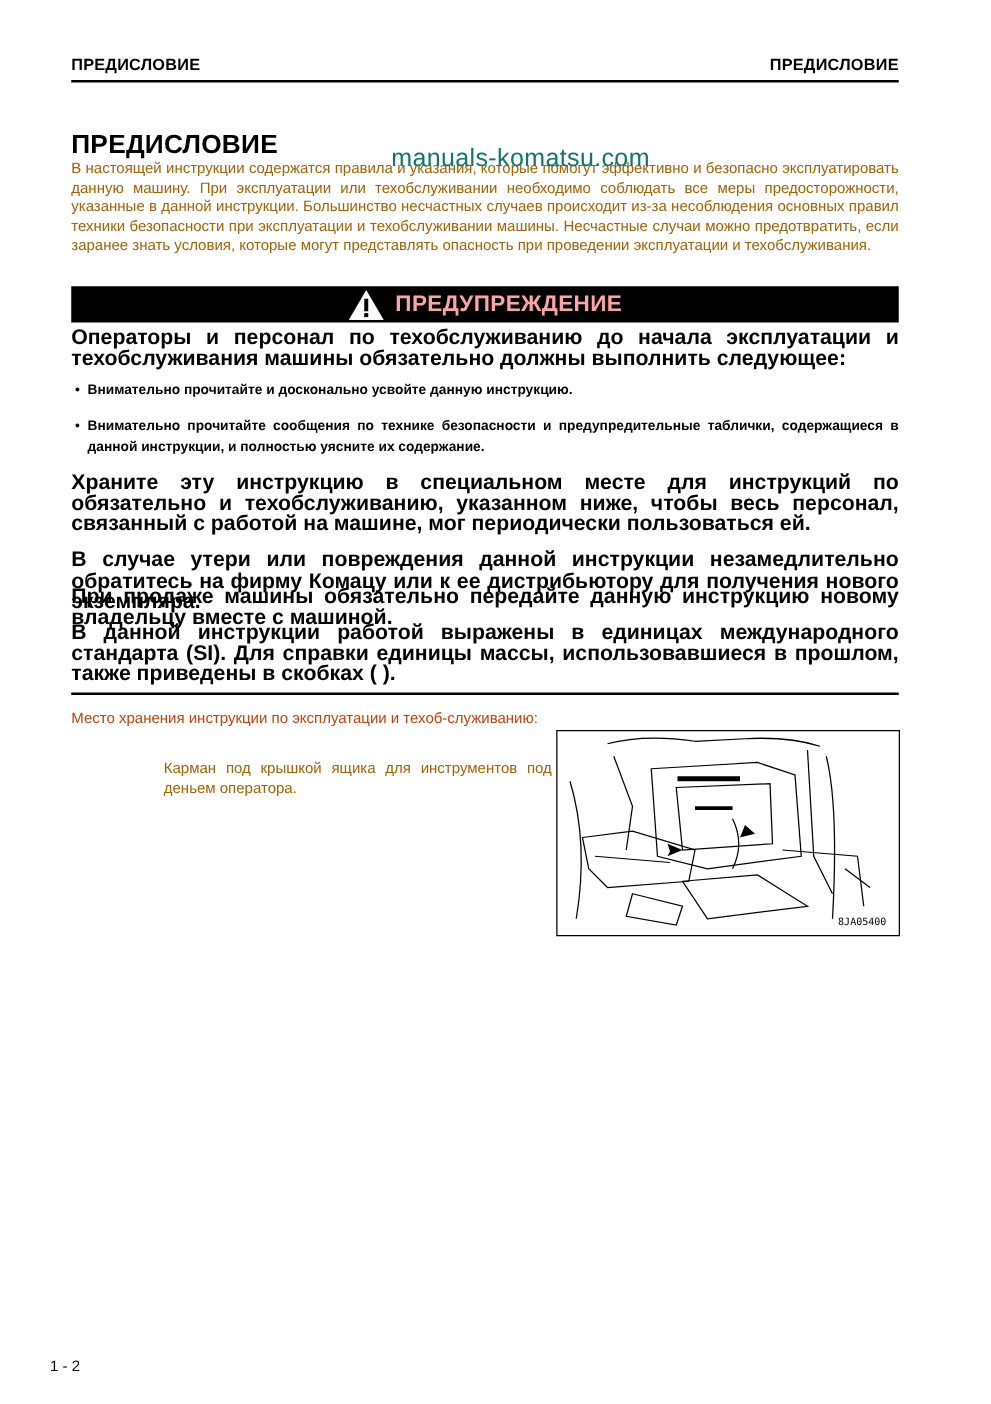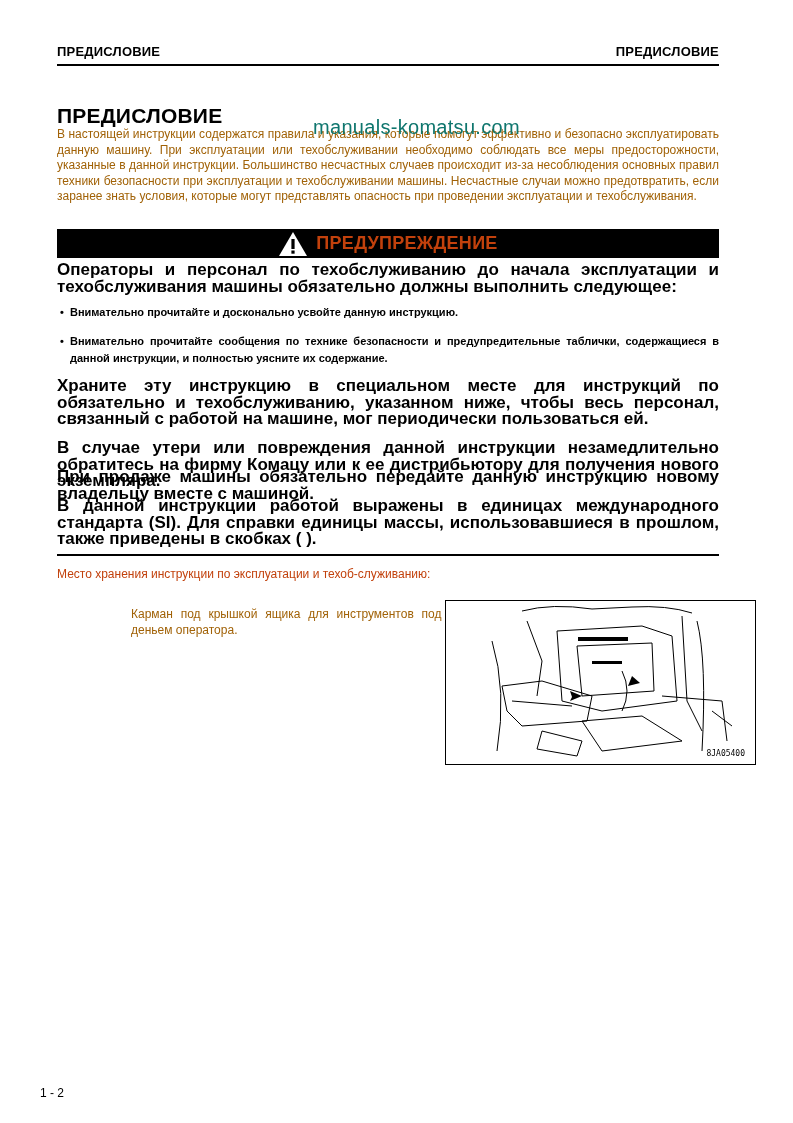--- a/index.html
+++ b/index.html
@@ -9,34 +9,34 @@
   .hdr-left { left: 57px; }
   .hdr-right { right: 74px; }
   .hdr-rule { position: absolute; left: 57px; right: 74px; top: 64px; border-top: 2px solid #000; }
   .title { position: absolute; left: 57px; top: 104px; font-size: 21px; font-weight: bold; letter-spacing: 0.2px; }
   .intro { position: absolute; left: 57px; top: 127px; width: 662px; font-size: 12px; line-height: 15.6px;
            text-align: justify; color: #a16207; }
   .watermark { position: absolute; left: 313px; top: 116px; font-size: 20px; color: #0f766e; letter-spacing: 0.3px; }
   .warn-bar { position: absolute; left: 57px; top: 229px; width: 662px; height: 29px; background: #000;
               display: flex; align-items: center; justify-content: center; }
   .warn-icon { width: 30px; height: 26px; margin-right: 8px; }
-  .warn-text { color: #c2410c; font-size: 18px; font-weight: bold; letter-spacing: 0.3px; }
+  .warn-text { color: #fca5a5; font-size: 18px; font-weight: bold; letter-spacing: 0.3px; }
   .bold-block { position: absolute; left: 57px; width: 662px; font-size: 17px; font-weight: bold;
                 line-height: 16.5px; text-align: justify; }
   .bullet { position: absolute; left: 60px; width: 659px; font-size: 11px; font-weight: bold; line-height: 16.5px;
             text-align: justify; display: flex; }
   .bullet .dot { width: 10px; flex: none; }
   .bullet .txt { flex: 1; }
   .mid-rule { position: absolute; left: 57px; right: 74px; top: 554px; border-top: 2px solid #000; }
   .storage-label { position: absolute; left: 57px; top: 567px; width: 380px; font-size: 12px; line-height: 15.6px;
                    text-align: justify; color: #c2410c; }
   .storage-value { position: absolute; left: 87px; top: 607px; width: 335px; font-size: 12px; line-height: 15.6px;
                    text-align: justify; color: #a16207; margin-left: 44px; }
-  .figure { position: absolute; left: 445px; top: 600px; width: 273px; height: 163px; border: 1px solid #000;
-            background: #fff; overflow: hidden; padding-left: 36px; }
+  .figure { position: absolute; left: 445px; top: 584px; width: 273px; height: 163px; border: 1px solid #000;
+            background: #fff; overflow: hidden; }
   .fig-id { position: absolute; right: 10px; bottom: 6px; font-size: 8px; font-family: "DejaVu Sans Mono", monospace; }
   .page-num { position: absolute; left: 40px; top: 1086px; font-size: 12px; }
 </style>
 </head>
 <body>
 
 <div class="hdr hdr-left">ПРЕДИСЛОВИЕ</div>
 <div class="hdr hdr-right">ПРЕДИСЛОВИЕ</div>
 <div class="hdr-rule"></div>
 

